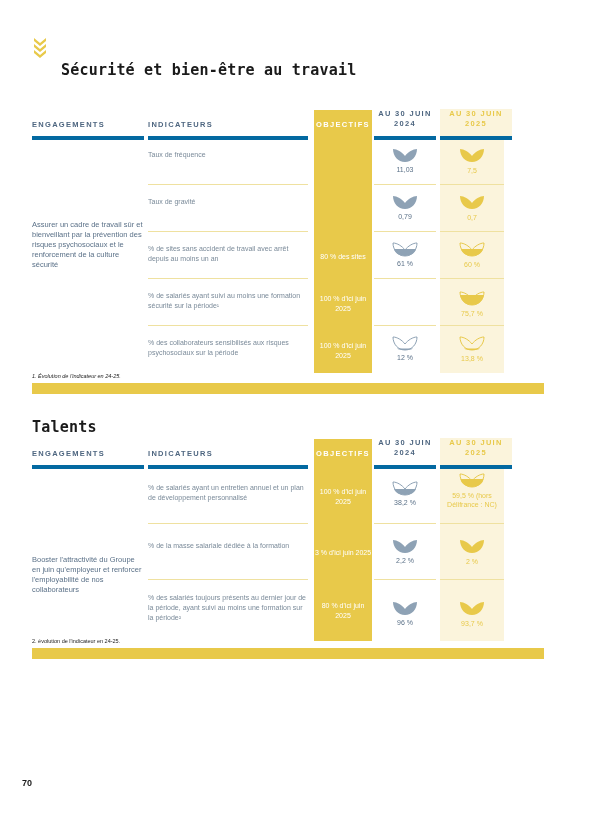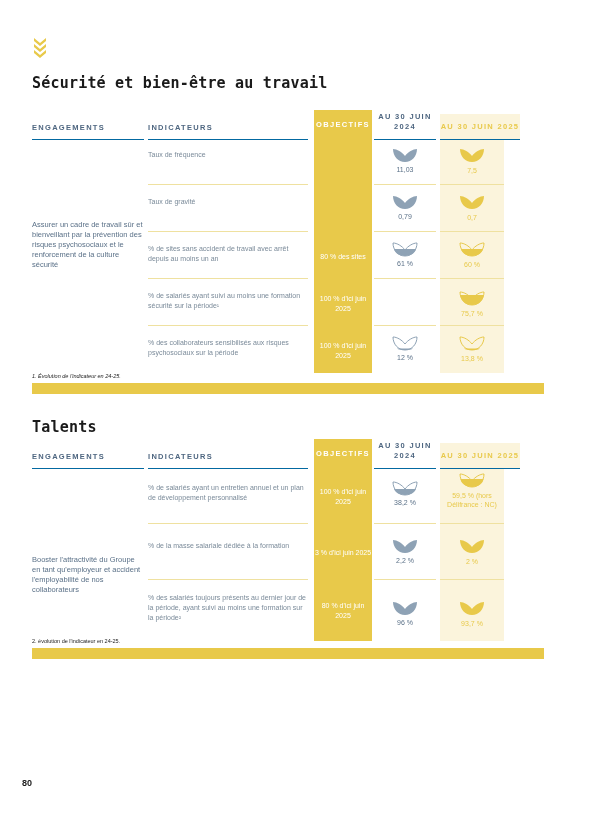--- a/index.html
+++ b/index.html
@@ -7,26 +7,26 @@
   body { position: relative; font-family: "Liberation Sans", sans-serif; color: #5b7188; }
 
   .section-header { position: absolute; left: 32px; top: 36px; display: flex; align-items: center; }
   .wheat-icon { width: 16px; height: 22px; margin-right: 8px; }
   .section-title { font-family: "DejaVu Sans", sans-serif; font-size: 13px; font-weight: bold; color: #e8c94a; letter-spacing: 0.3px; font-style: italic; }
 
   .h2 { position: absolute; left: 32px; font-family: "DejaVu Sans Mono", monospace; font-size: 15px; font-weight: bold; color: #1a1a1a; letter-spacing: 0.2px; }
 
   .table { position: absolute; left: 32px; width: 512px; }
   .thead { position: relative; height: 32px; }
-  .th { position: absolute; bottom: 0; font-size: 7.5px; font-weight: bold; letter-spacing: 1.3px; color: #4e6680; text-transform: uppercase; padding-bottom: 7px; border-bottom: 1px solid #0369a1; }
+  .th { position: absolute; bottom: 0; font-size: 7.5px; font-weight: bold; letter-spacing: 1.3px; color: #4e6680; text-transform: uppercase; padding-bottom: 7px; border-bottom: 4px solid #0369a1; }
   .th.eng { left: 0; width: 112px; }
   .th.ind { left: 116px; width: 160px; }
   .th.obj { left: 282px; width: 58px; background: #e8c94a; color: #fff; text-align: center; height: 30px; padding-top: 10px; border-bottom: none; }
   .th.y24 { left: 342px; width: 62px; text-align: center; line-height: 10px; }
-  .th.y25 { left: 408px; width: 80px; text-align: center; color: #e8c94a; background: #fbf4dc; line-height: 10px; padding-top: 8px; }
+  .th.y25 { left: 408px; width: 72px; text-align: center; color: #e8c94a; background: #fbf4dc; line-height: 10px; padding-top: 0; }
 
   .tbody { position: relative; }
   .engagement { position: absolute; left: 0; width: 112px; font-size: 7.5px; font-weight: normal; color: #5b7188; line-height: 10px; }
   .row { position: absolute; left: 116px; width: 356px; }
   .ind-cell { position: absolute; left: 0; width: 160px; font-size: 7px; color: #7a8a99; line-height: 10px; }
   .row-line { position: absolute; left: 0; width: 160px; border-bottom: 1.5px solid #efe1a0; }
   .obj-cell { position: absolute; left: 166px; width: 58px; background: #e8c94a; color: #fff; font-size: 7px; text-align: center; line-height: 10px; display: flex; align-items: center; justify-content: center; }
   .v24-cell { position: absolute; left: 226px; width: 62px; text-align: center; font-size: 7px; color: #5b7188; }
   .v25-cell { position: absolute; left: 292px; width: 64px; text-align: center; font-size: 7px; color: #e8c94a; background: #fbf4dc; line-height: 9px; }
   .cell-line24 { position: absolute; left: 226px; width: 62px; border-bottom: 1.5px solid #efe1a0; }
@@ -42,21 +42,21 @@
 <body>
 
 <div class="section-header">
   <svg class="wheat-icon" viewBox="0 0 16 22">
     <path d="M2 2 L8 7 L14 2 L14 5 L8 10 L2 5Z" fill="#e8c94a"></path>
     <path d="M2 8 L8 13 L14 8 L14 11 L8 16 L2 11Z" fill="#e8c94a"></path>
     <path d="M2 14 L8 19 L14 14 L14 17 L8 22 L2 17Z" fill="#e8c94a"></path>
   </svg>
 </div>
 
-<div class="h2" style="top:74px;">Sécurité et bien-être au travail</div>
+<div class="h2" style="top:61px;margin-left:29px;">Sécurité et bien-être au travail</div>
 
 <div class="table" style="top:108px;">
   <div class="thead">
     <div class="th eng">ENGAGEMENTS</div>
     <div class="th ind">INDICATEURS</div>
     <div class="th obj">OBJECTIFS</div>
     <div class="th y24">AU 30 JUIN 2024</div>
     <div class="th y25">AU 30 JUIN 2025</div>
   </div>
 
@@ -174,21 +174,21 @@
     <div class="th ind">INDICATEURS</div>
     <div class="th obj">OBJECTIFS</div>
     <div class="th y24">AU 30 JUIN 2024</div>
     <div class="th y25">AU 30 JUIN 2025</div>
   </div>
 
   <div class="tbody">
     <div style="position:absolute;left:282px;top:0;width:58px;height:172px;background:#e8c94a;"></div>
     <div style="position:absolute;left:408px;top:0;width:64px;height:172px;background:#fbf4dc;"></div>
 
-    <div class="engagement" style="top:86px;">Booster l'attractivité du Groupe en tant qu'employeur et accident l'employabilité de nos collaborateurs</div>
+    <div class="engagement" style="top:86px;">Booster l'attractivité du Groupe en juin qu'employeur et renforcer l'employabilité de nos collaborateurs</div>
 
     <div class="row" style="top:0;height:58px;">
       <div class="ind-cell" style="top:14px;">% de salariés ayant un entretien annuel et un plan de développement personnalisé</div>
       <div class="row-line" style="top:54px;"></div>
       <div class="obj-cell" style="top:8px;height:40px;">100 % d'ici juin 2025</div>
       <div class="v24-cell" style="top:10px;">
         <svg class="leaf" viewBox="0 0 26 18">
             <path d="M13 16 C6 16 1 10 1 3 C5 3 10 6 13 10 C16 6 21 3 25 3 C25 10 20 16 13 16Z" fill="none" stroke="#8ea2b5" stroke-width="1"></path>
             <path d="M13 16 C7 16 3 13 2 10 L24 10 C23 13 19 16 13 16Z" fill="#8ea2b5"></path>
           </svg>
@@ -240,13 +240,13 @@
           </svg>
         <span>93,7 %</span>
       </div>
     </div>
   </div>
 </div>
 
 <div class="footnote" style="top:638px;font-style:normal;">2. évolution de l'indicateur en 24-25.</div>
 <div class="yellow-bar" style="top:648px;"></div>
 
-<div class="page-number">80</div>
+<div class="page-number">70</div>
 
 </body></html>

